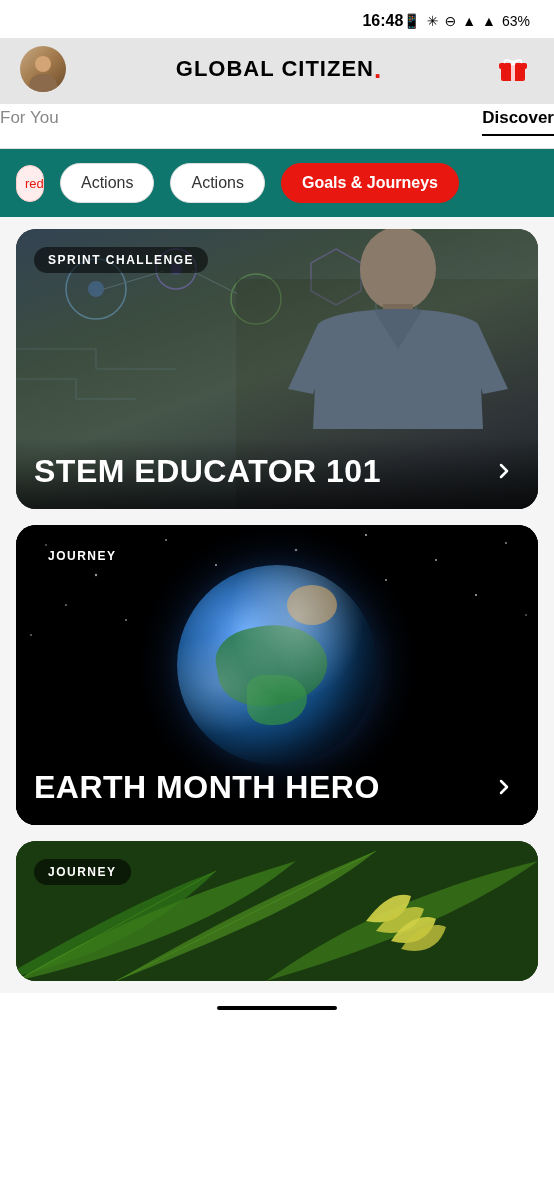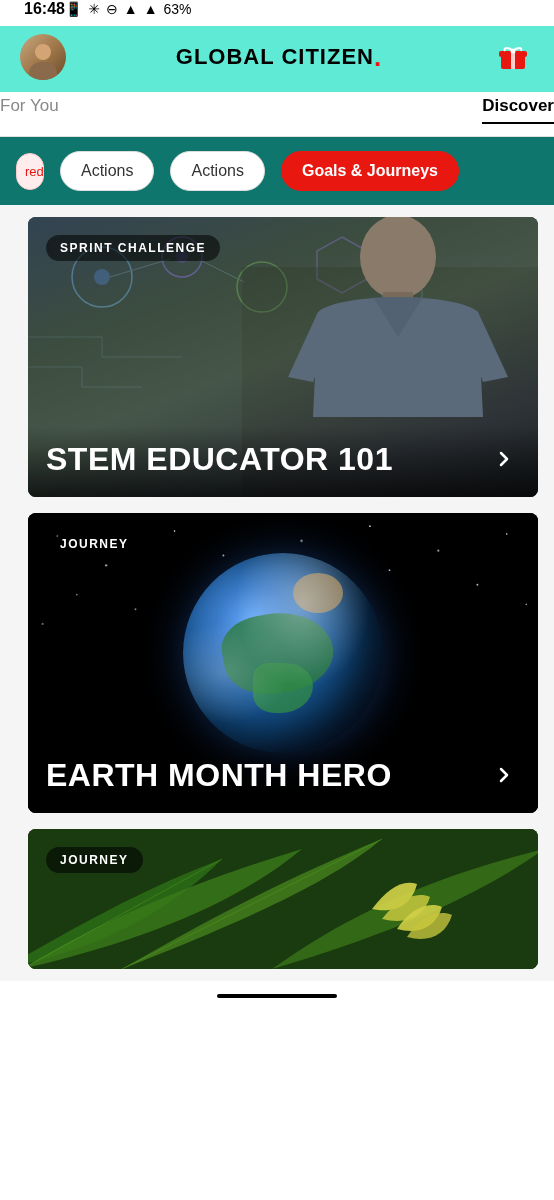--- a/index.html
+++ b/index.html
@@ -9,23 +9,23 @@
       width: 554px;
       min-height: 1200px;
       background: #ffffff;
       font-family: -apple-system, BlinkMacSystemFont, 'Helvetica Neue', Arial, sans-serif;
       overflow-x: hidden;
     }
 
     
     .status-bar {
       display: flex;
-      justify-content: flex-start;
-      align-items: center;
-      padding: 0 24px 8px;
+      justify-content: flex-end;
+      align-items: center;
+      padding: 12px 24px 8px;
       background: #fff;
     }
     .status-time {
       font-size: 16px;
       font-weight: 600;
       color: #000;
     }
     .status-icons {
       display: flex;
       align-items: center;
@@ -34,21 +34,21 @@
       color: #000;
     }
     .status-icons span { font-size: 14px; }
 
     
     .header {
       display: flex;
       justify-content: space-between;
       align-items: center;
       padding: 8px 20px 12px;
-      background: #5eead4;
+      background: #e5e5e5;
     }
     .avatar {
       width: 46px;
       height: 46px;
       border-radius: 50%;
       overflow: hidden;
       background: #c8a882;
     }
     .avatar-inner {
       width: 100%;
@@ -161,25 +161,24 @@
     .content {
       padding: 12px 16px;
       display: flex;
       flex-direction: column;
       gap: 16px;
       background: #f5f5f5;
     }
 
     
     .card {
-      border-radius: 8px;
+      border-radius: 20px;
       overflow: hidden;
       position: relative;
       cursor: pointer;
-      margin-left: 12px;
     }
 
     
     .card-stem {
       height: 280px;
       background: #2a2a2a;
     }
     .card-stem-bg {
       width: 100%;
       height: 100%;

